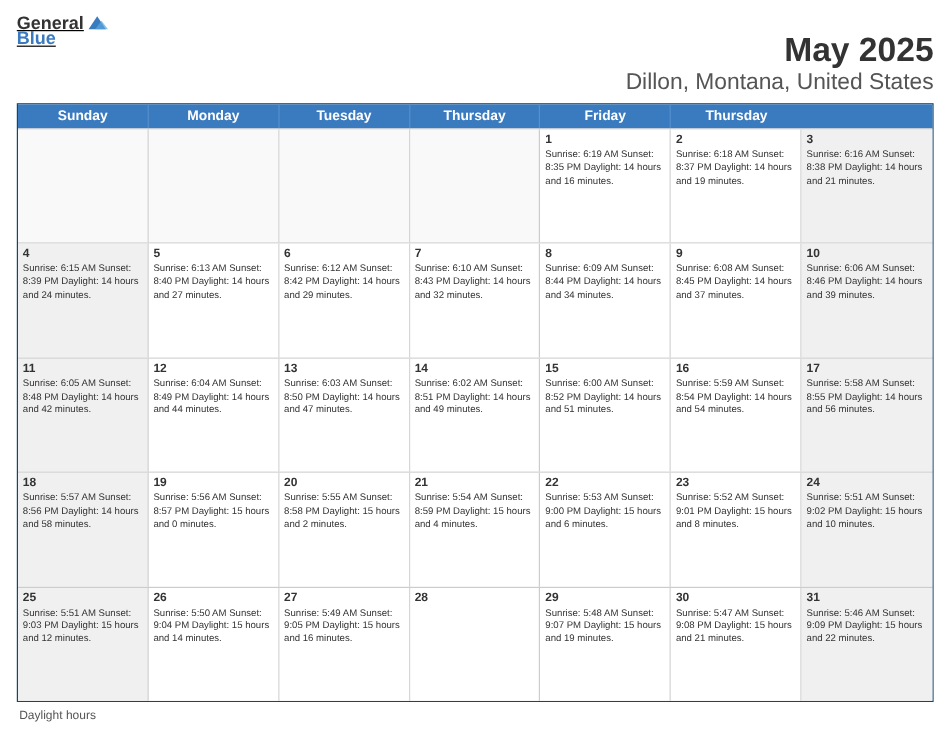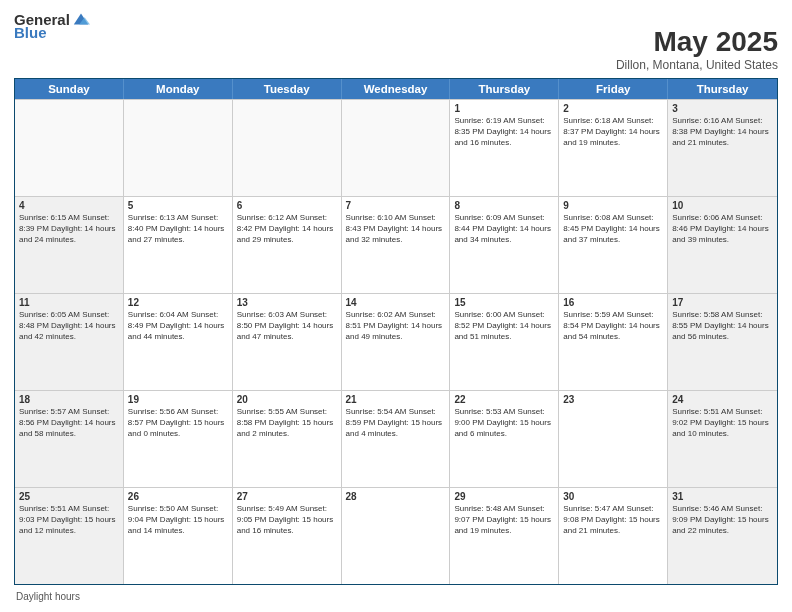--- a/index.html
+++ b/index.html
@@ -20,20 +20,21 @@
     .header {
       display: flex;
       justify-content: space-between;
       align-items: flex-start;
       margin-bottom: 6px;
     }
     .logo {
       display: flex;
       align-items: center;
       gap: 0;
+      text-decoration: underline;
     }
     .logo-text-general {
       font-size: 15px;
       font-weight: bold;
       color: #333;
     }
     .logo-text-blue {
       font-size: 15px;
       font-weight: bold;
       color: #3a7abf;
@@ -46,21 +47,21 @@
     .title-area {
       text-align: right;
     }
     .main-title {
       font-size: 28px;
       font-weight: bold;
       color: #333;
       margin-top: 16px;
     }
     .subtitle {
-      font-size: 12px;
+      font-size: 19px;
       color: #555;
     }
     .calendar {
       flex: 1;
       display: flex;
       flex-direction: column;
       border: 1px solid #0c4a6e;
     }
     .cal-header-row {
       display: grid;
@@ -139,21 +140,20 @@
       <div class="main-title">May 2025</div>
       <div class="subtitle">Dillon, Montana, United States</div>
     </div>
   </div>
 
   <div class="calendar">
     <div class="cal-header-row">
     <div class="cal-header-cell">Sunday</div>
         <div class="cal-header-cell">Monday</div>
         <div class="cal-header-cell">Tuesday</div>
-        <div class="cal-header-cell">Wednesday</div>
         <div class="cal-header-cell">Thursday</div>
         <div class="cal-header-cell">Friday</div>
         <div class="cal-header-cell">Thursday</div>
       </div>
     <div class="cal-body">
     <div class="cal-week">
           <div class="cal-cell empty"></div>
           <div class="cal-cell empty"></div>
           <div class="cal-cell empty"></div>
           <div class="cal-cell empty"></div>
@@ -312,20 +312,24 @@
           </div>
           <div class="cal-cell">
             <span class="day-num">22</span>
             <div class="cell-text">Sunrise: 5:53 AM
 Sunset: 9:00 PM
 Daylight: 15 hours
 and 6 minutes.</div>
           </div>
           <div class="cal-cell">
             <span class="day-num">23</span>
+            <div class="cell-text">Sunrise: 5:52 AM
+Sunset: 9:01 PM
+Daylight: 15 hours
+and 8 minutes.</div>
           </div>
           <div class="cal-cell shaded">
             <span class="day-num">24</span>
             <div class="cell-text">Sunrise: 5:51 AM
 Sunset: 9:02 PM
 Daylight: 15 hours
 and 10 minutes.</div>
           </div>
         </div>
         <div class="cal-week">

